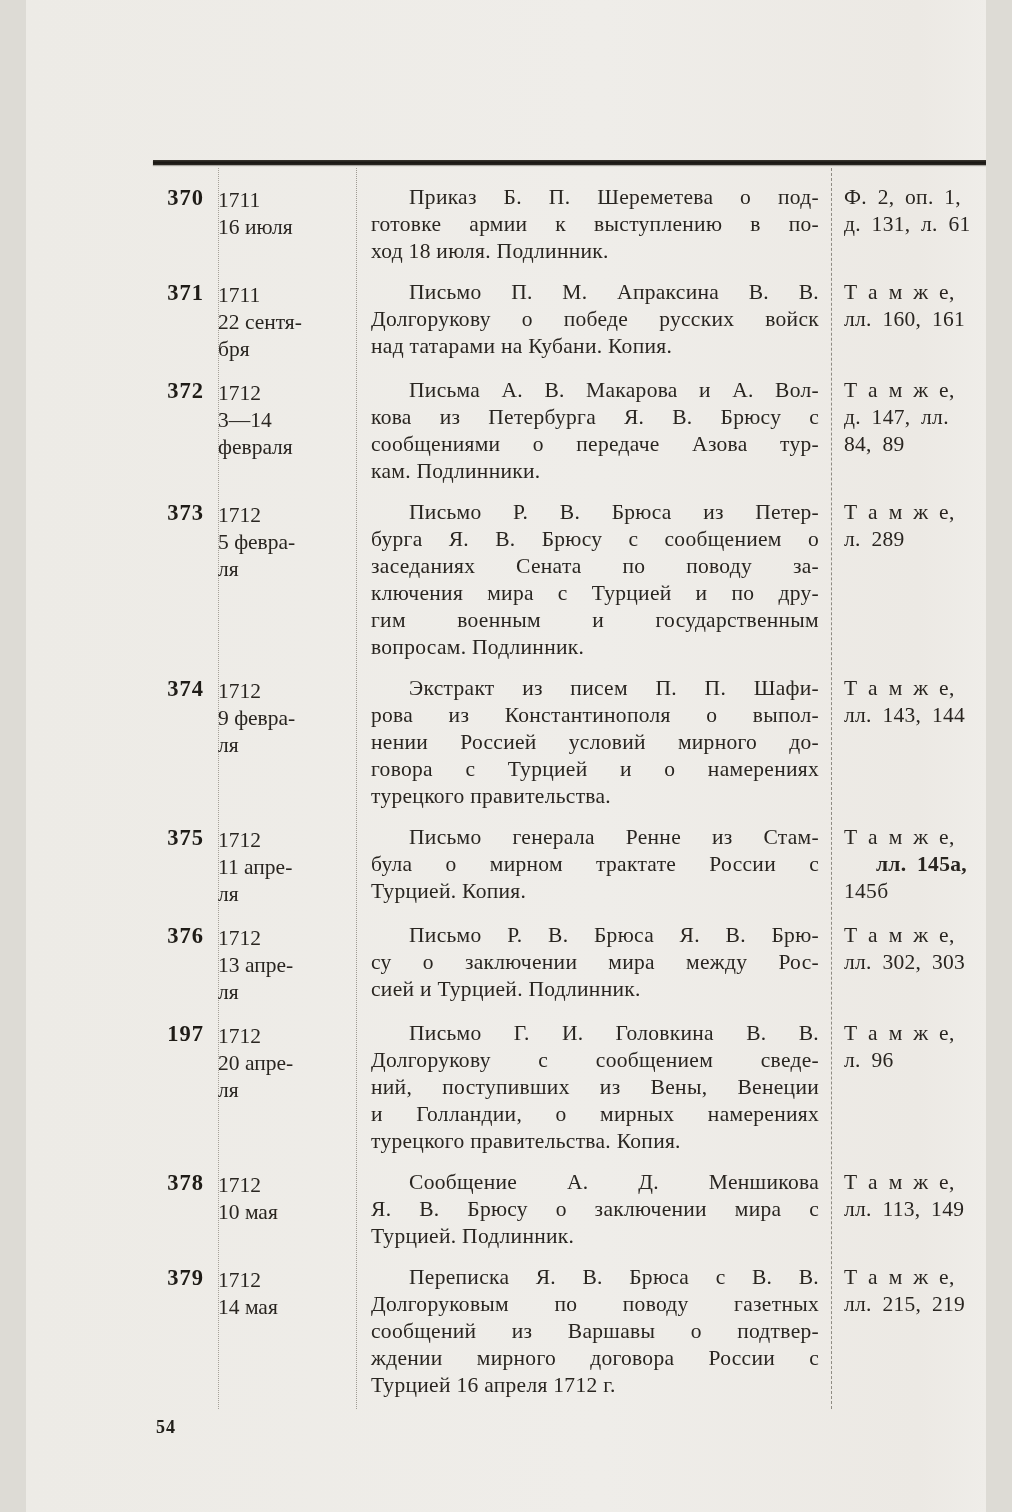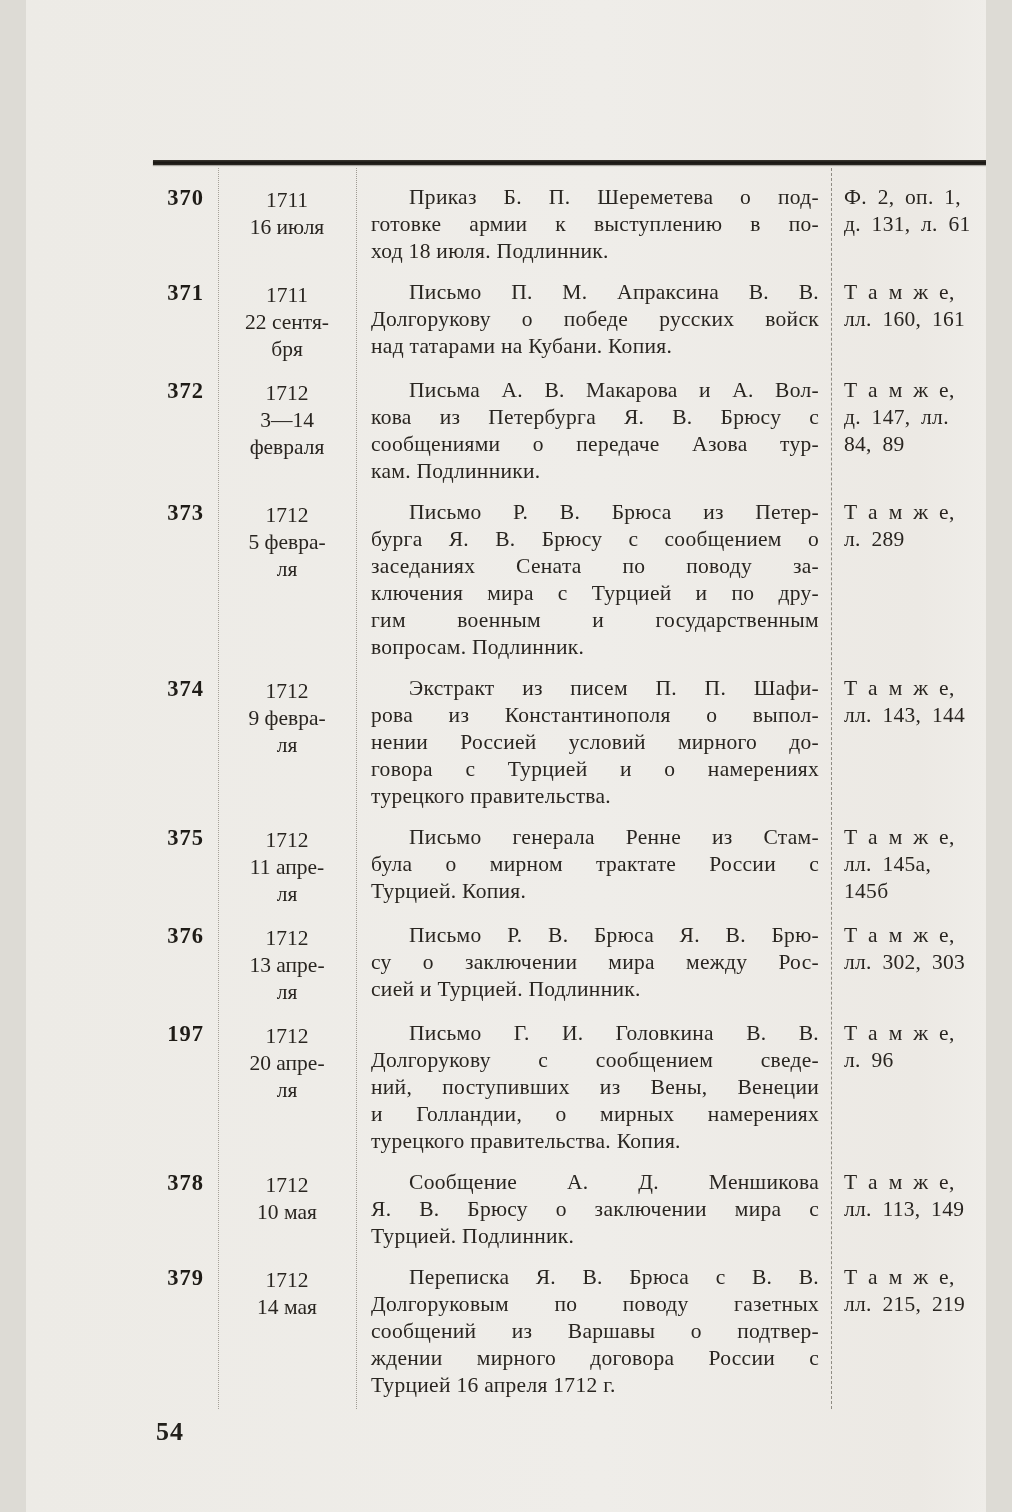--- a/index.html
+++ b/index.html
@@ -36,29 +36,29 @@
     display:grid;
     grid-template-columns:65px 138px 475px 1fr;
     margin-bottom:14px;
   }
   .row:first-child { margin-top:19px; }
   .cell { font-size:21.5px; line-height:27px; }
   .cell.num {
     font-weight:bold; font-size:22.5px; text-align:center;
     letter-spacing:1px; color:#1f1c17; padding-top:0;
   }
-  .cell.date { text-align:center; padding-top:3px; }
+  .cell.date { padding-top:3px; }
   .cell.desc { padding:0 12px 0 15px; letter-spacing:0.3px; }
   .desc-line.just { text-align:justify; text-align-last:justify; }
   .desc-line.first { text-indent:38px; }
   .cell.ref { padding-left:13px; word-spacing:5px; letter-spacing:0.3px; }
-  .ref-line.bold { font-weight:normal; }
+  .ref-line.bold { font-weight:bold;margin-left:32px; }
   .page-number {
     position:absolute; left:130px; top:1417px;
-    font-size:26px; font-weight:bold; letter-spacing:1px; color:#22201b;
+    font-size:18px; font-weight:bold; letter-spacing:1px; color:#22201b;
   }
 </style>
 </head>
 <body>
 
 <div class="page">
   <div class="edge-band"></div>
 
   <div class="table-area">
     <div class="top-rule"></div>

